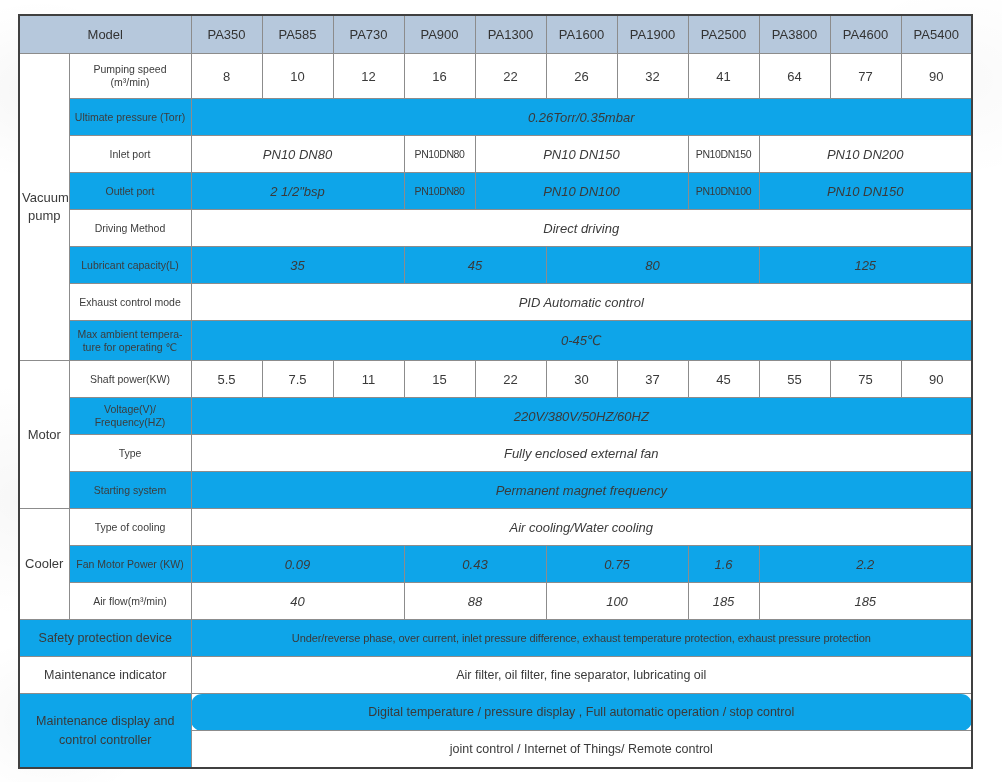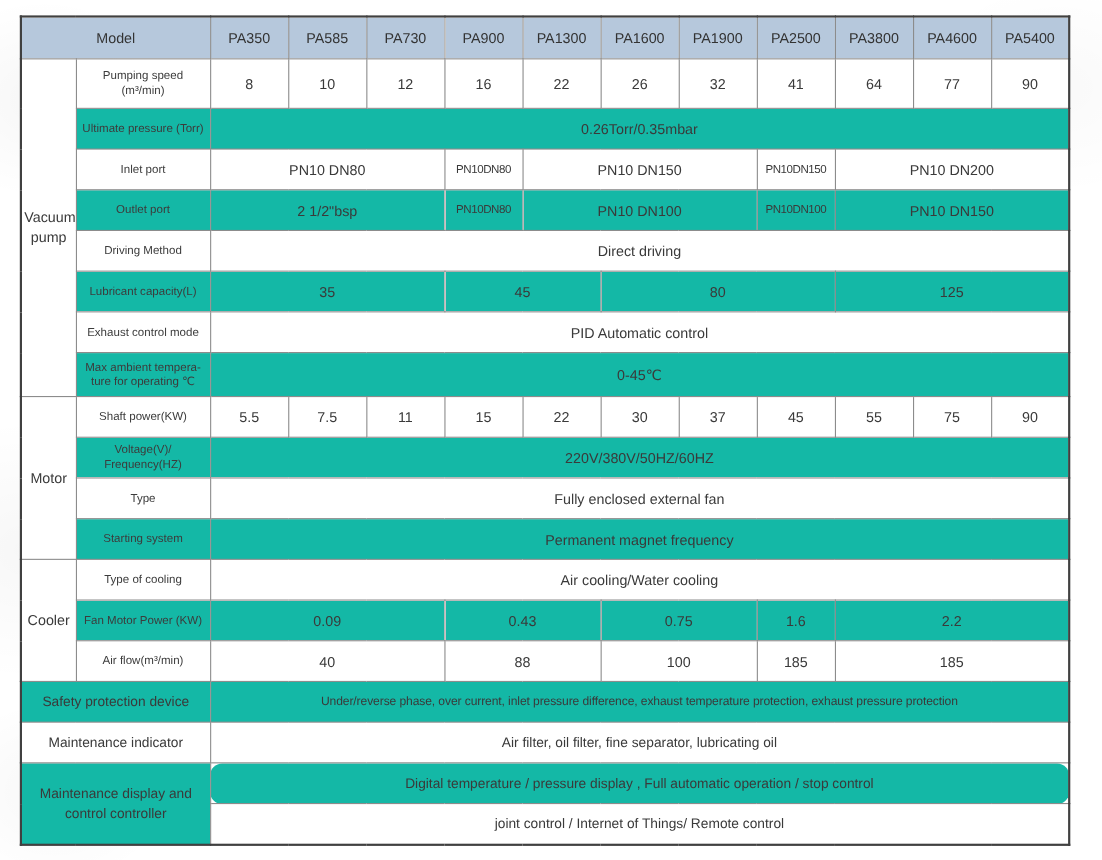--- a/index.html
+++ b/index.html
@@ -27,25 +27,25 @@
   .spec th,.spec td{
     border:1px solid #8c8c8c;
     text-align:center;vertical-align:middle;
     padding:1px 2px;overflow:hidden;
   }
   tr.hdr th{
     background:#b6c8dc;height:35px;font-weight:400;font-size:13px;color:#333;
   }
   th.model-th{font-size:14px;margin-left:48px;}
   tr.w td{background:#ffffff;}
-  tr.g td{background:#14b8a6;}
+  tr.g td{background:#0ea5e9;}
   td.grp{background:#ffffff !important;font-size:13px;line-height:1.35;padding:16px 2px;}
   td.lbl{font-size:10.5px;line-height:1.2;color:#3c3c3c;}
   td.val{font-size:13px;}
-  td.span-val{font-size:13px;}
+  td.span-val{font-size:13px;font-style:italic;}
   td.narrow{font-size:10.5px;letter-spacing:-0.4px;}
   td.small-text{font-size:11px;letter-spacing:-0.1px;margin-top:28px;}
   td.mid-text{font-size:12.5px;border-radius:11px;}
   td.big-lbl{font-size:12.5px;line-height:1.5;}
   tr.tall td{height:42px;}
   tr.std td{height:34px;}
   tr.taller td{height:37px;}
   .l1,.l2{display:block;text-align:center;}
 </style>
 </head>

